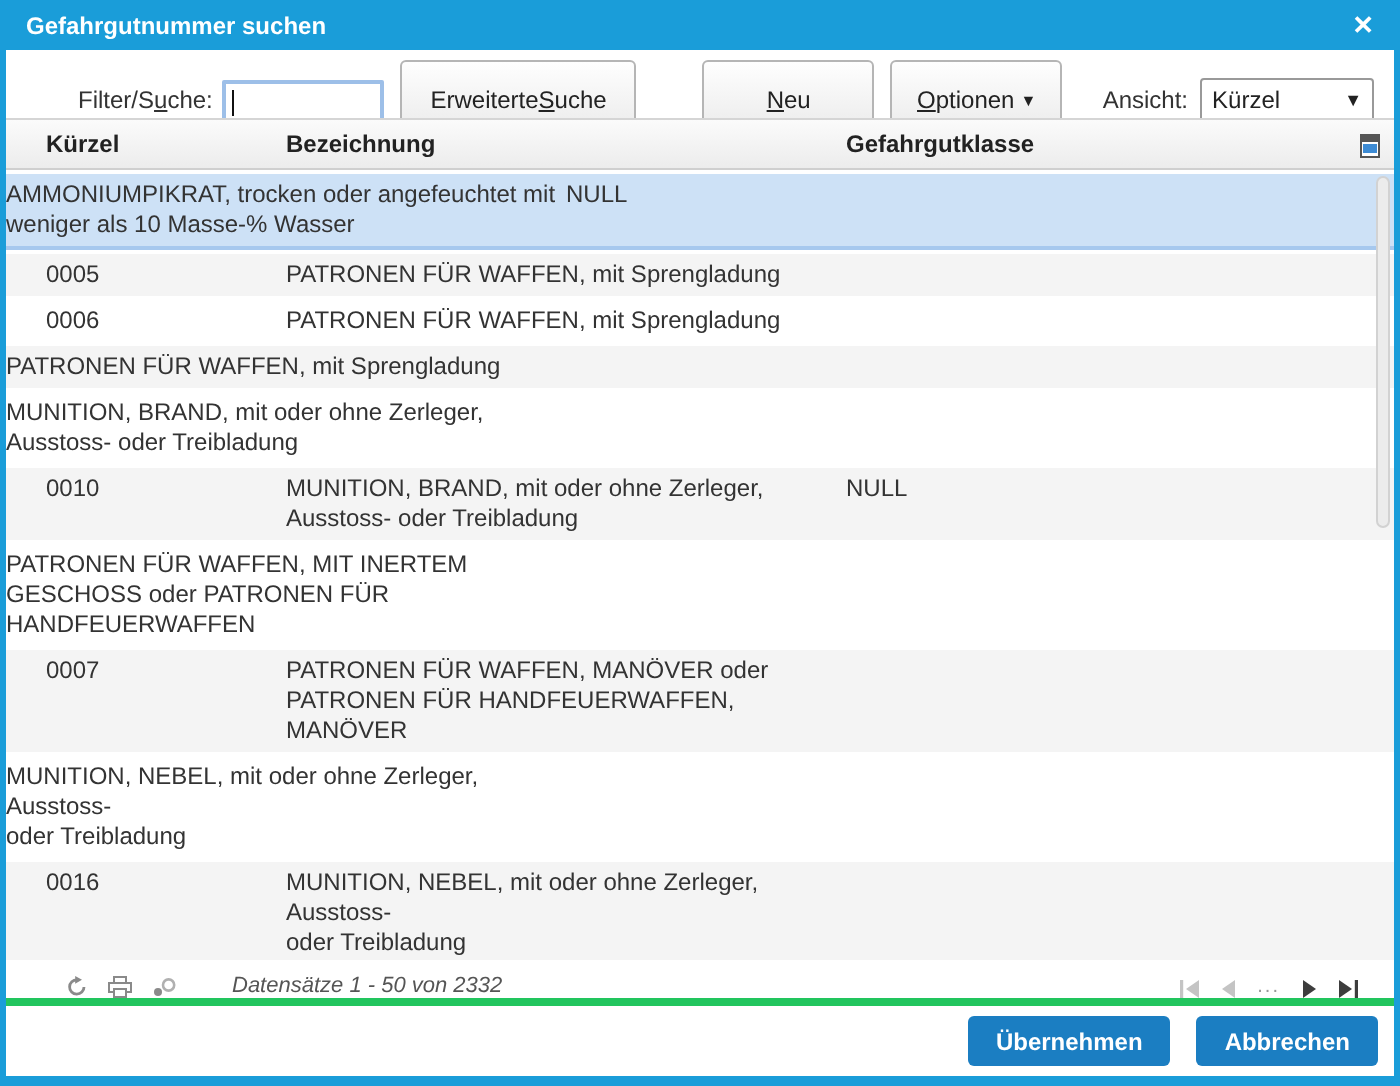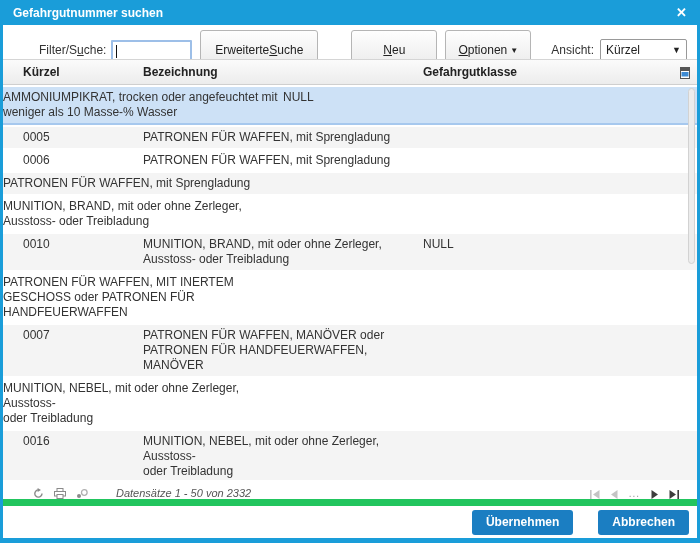--- a/index.html
+++ b/index.html
@@ -79,22 +79,22 @@
     padding:0 10px 0 30px;background:#fff;
   }
   .foot-icons{display:flex;align-items:center;gap:10px;}
   .foot-icon{cursor:pointer;display:flex;align-items:center;}
   .record-info{font-size:11px;font-style:italic;color:#555;margin-left:28px;}
   .pager{margin-left:auto;display:flex;align-items:center;gap:11px;margin-right:8px;}
   .pg{cursor:pointer;display:flex;align-items:center;}
   .pg-ellipsis{font-size:10px;color:#999;letter-spacing:1px;line-height:1;cursor:default;}
   
   .bottombar{
-    flex:0 0 39px;border-top:7px solid #22c55e;background:#fff;
-    display:flex;align-items:center;justify-content:flex-end;gap:25px;padding:0 8px;
+    flex:0 0 39px;border-top:4px solid #22c55e;background:#fff;
+    display:flex;align-items:center;justify-content:flex-end;gap:13px;padding:0 8px;
   }
   .action-btn{
     height:25px;min-width:86px;padding:0 14px;border:none;border-radius:3px;
     background:var(--btn,#1B7EC2);color:#fff;font-weight:bold;font-size:12px;
     font-family:"Liberation Sans",sans-serif;cursor:pointer;
   }
 </style>
 </head>
 <body>
 

